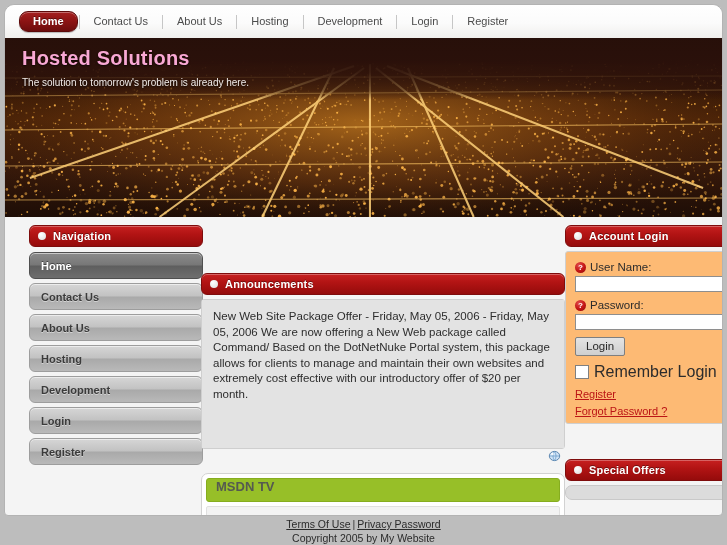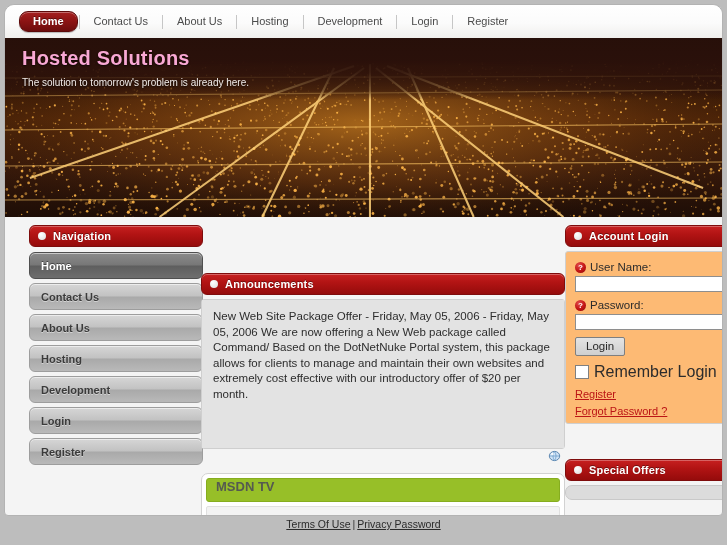--- a/index.html
+++ b/index.html
@@ -2934,13 +2934,14 @@
       </div>
     </div>
 
   </div>
 </div>
 
 <div id="footer">
   <div id="footer-line1">
     <span class="foot-link">Terms Of Use</span><span class="foot-sep">|</span><span class="foot-link">Privacy Password</span>
   </div>
+  <div id="footer-line2">Copyright 2005 by My Website</div>
 </div>
 
 </body></html>

